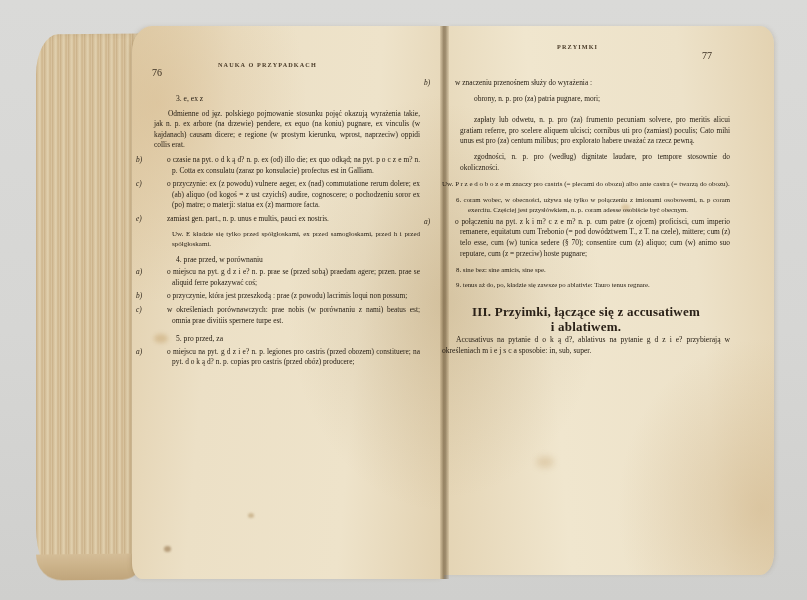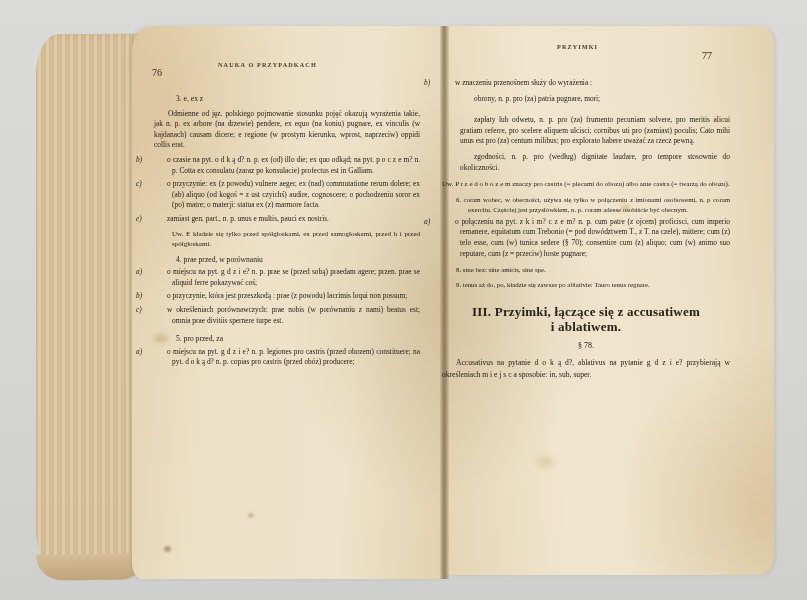--- a/index.html
+++ b/index.html
@@ -255,20 +255,19 @@
         <p class="small" style="margin-top:5px;">
           <span>9.</span>
           <span>tenus aż do, po, kładzie się zawsze po ablativie: Tauro tenus regnare.</span>
         </p>
 
         <div class="h-rule-head">
           <div>III. Przyimki, łączące się z accusatiwem</div>
           <div>i ablatiwem.</div>
         </div>
 
-        <p class="para-sec">§ 78.</p>
 
         <p class="spaced-body ind-first">Accusativus na pytanie d o k ą d?, ablativus na pytanie g d z i e? przybierają w określeniach m i e j s c a sposobie: in, sub, super.</p>
       </div>
     </div>
 
   </div>
 </div>
 
 </body></html>

